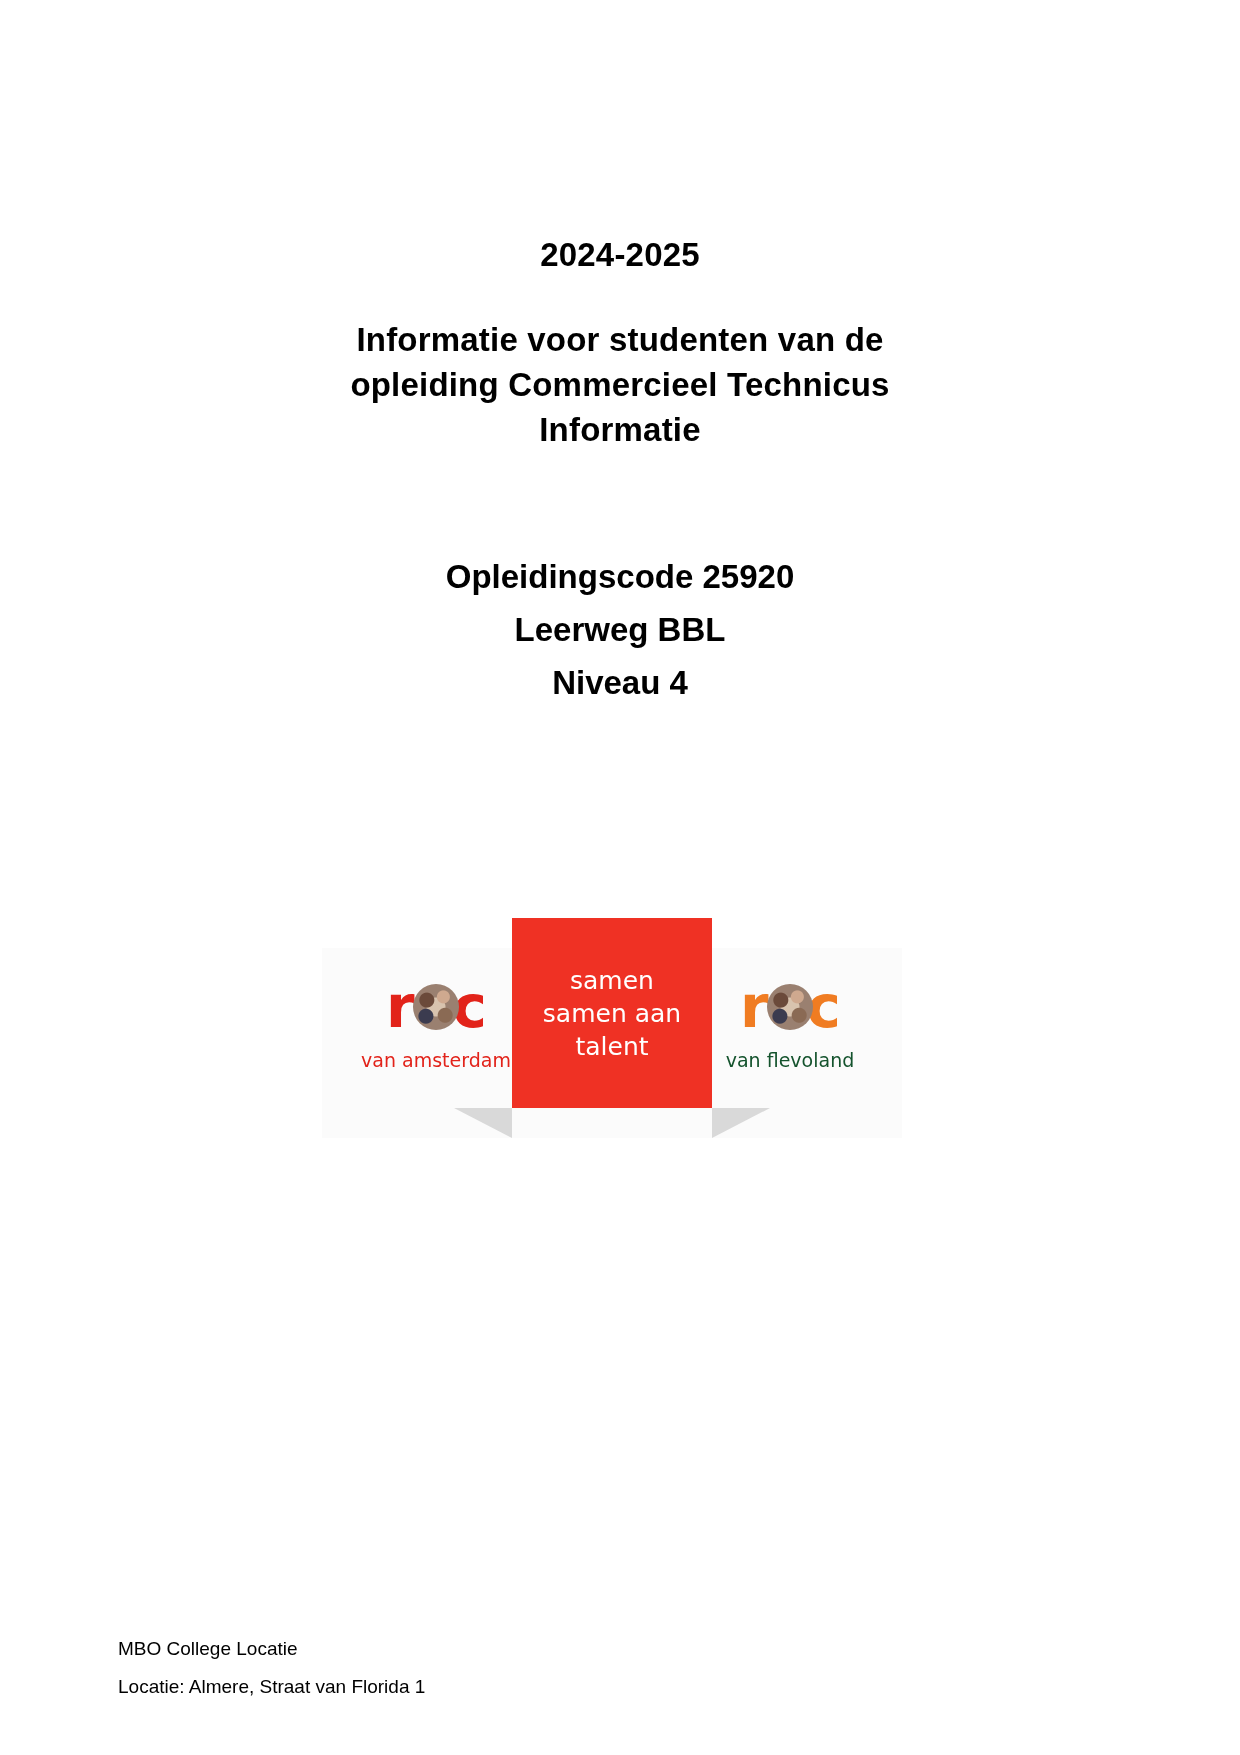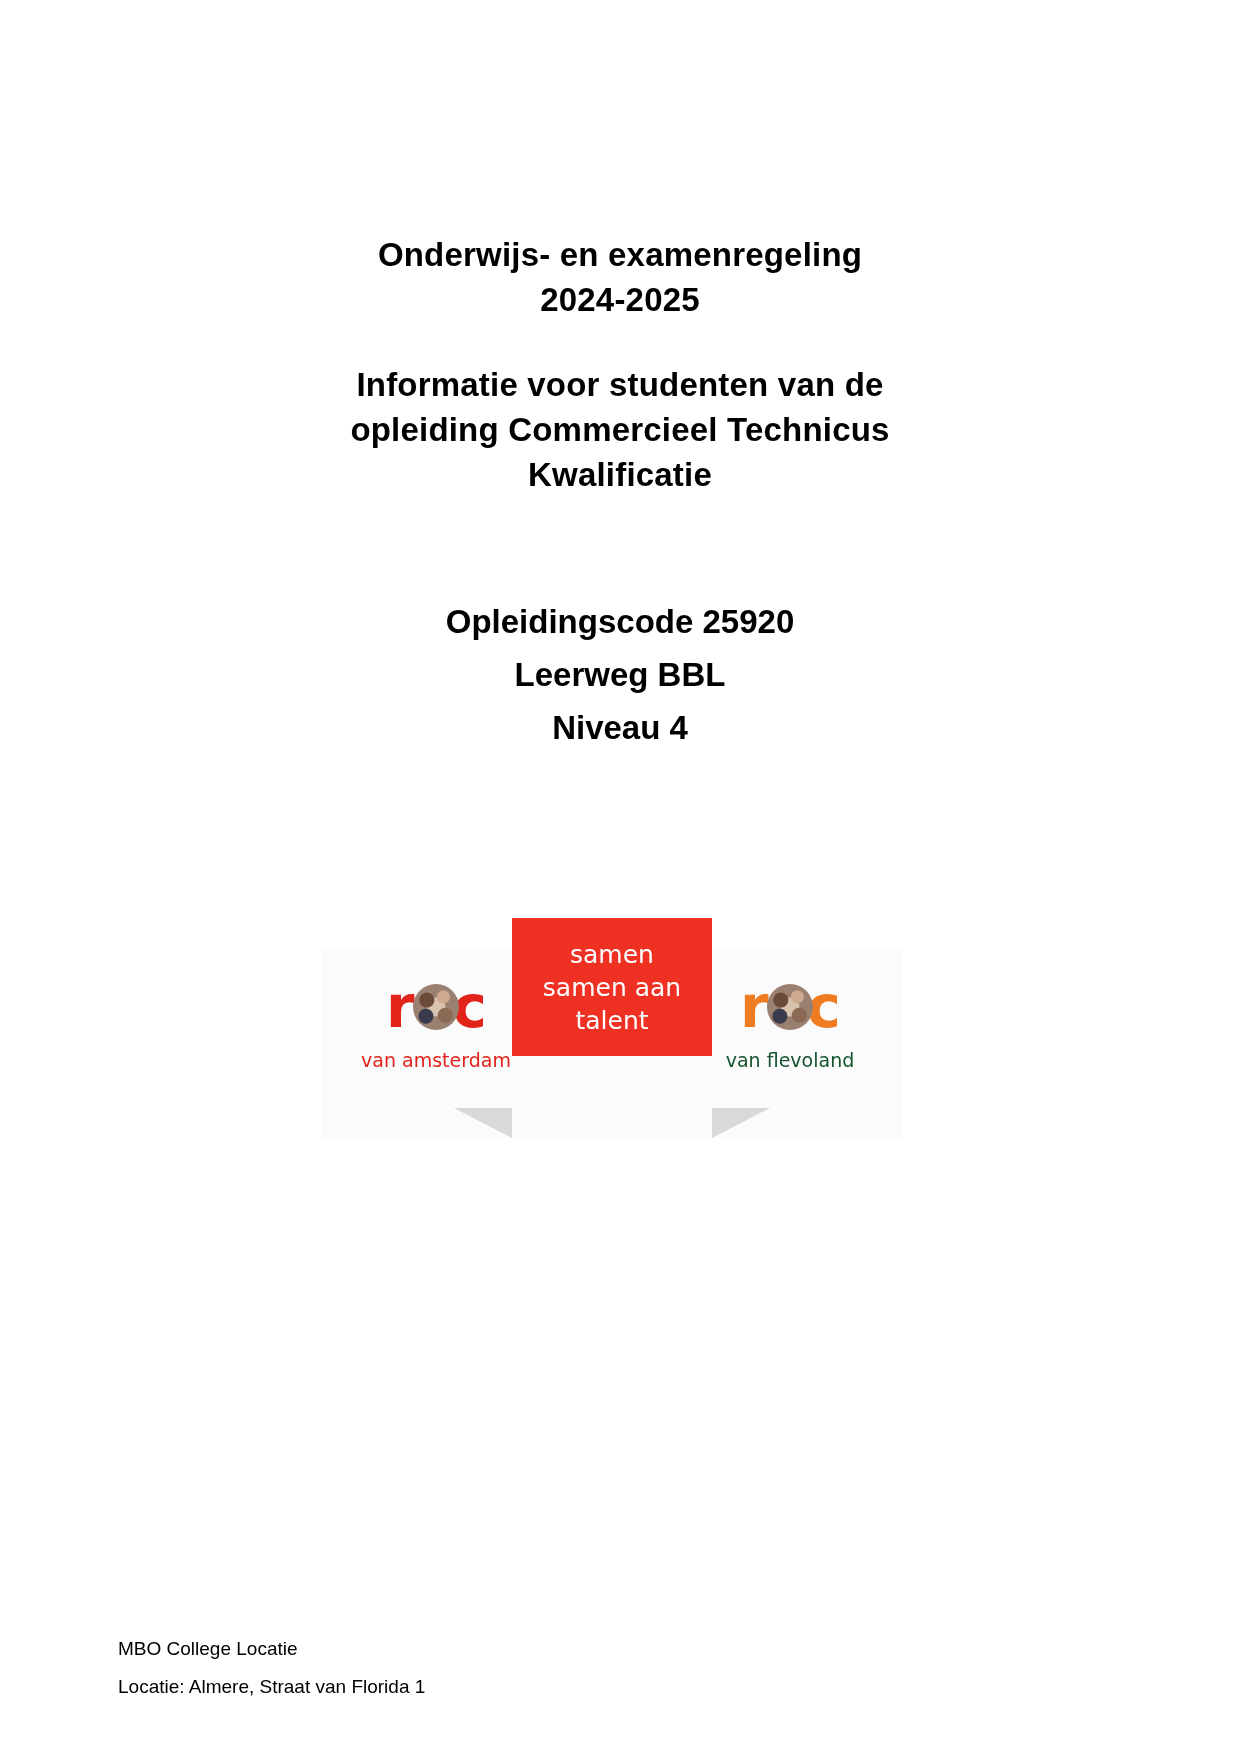--- a/index.html
+++ b/index.html
@@ -116,21 +116,21 @@
     left: 190px;
     top: 0;
     width: 200px;
     height: 220px;
   }
   .center-box {
     position: absolute;
     left: 0;
     top: 0;
     width: 200px;
-    height: 138px;
+    height: 190px;
     background: #ef3124;
     color: #ffffff;
     display: flex;
     align-items: center;
     justify-content: center;
     text-align: center;
   }
   .center-text {
     font-size: 25px;
     line-height: 33px;
@@ -158,28 +158,27 @@
     line-height: 38px;
     color: #000000;
   }
 </style>
 </head>
 <body>
 
 <div class="page">
 
   <div class="title-block">
-    <div class="title-line">Onderwijs- en examenregeling</div>
     <div class="title-line">2024-2025</div>
 
     <div class="spacer-sm"></div>
 
     <div class="title-line">Informatie voor studenten van de</div>
     <div class="title-line">opleiding Commercieel Technicus</div>
-    <div class="title-line">Kwalificatie</div>
+    <div class="title-line">Informatie</div>
 
     <div class="spacer-md"></div>
 
 
     <div class="spacer-lg"></div>
 
     <div class="sub-line">Opleidingscode 25920</div>
     <div class="sub-line">Leerweg BBL</div>
     <div class="sub-line">Niveau 4</div>
   </div>

